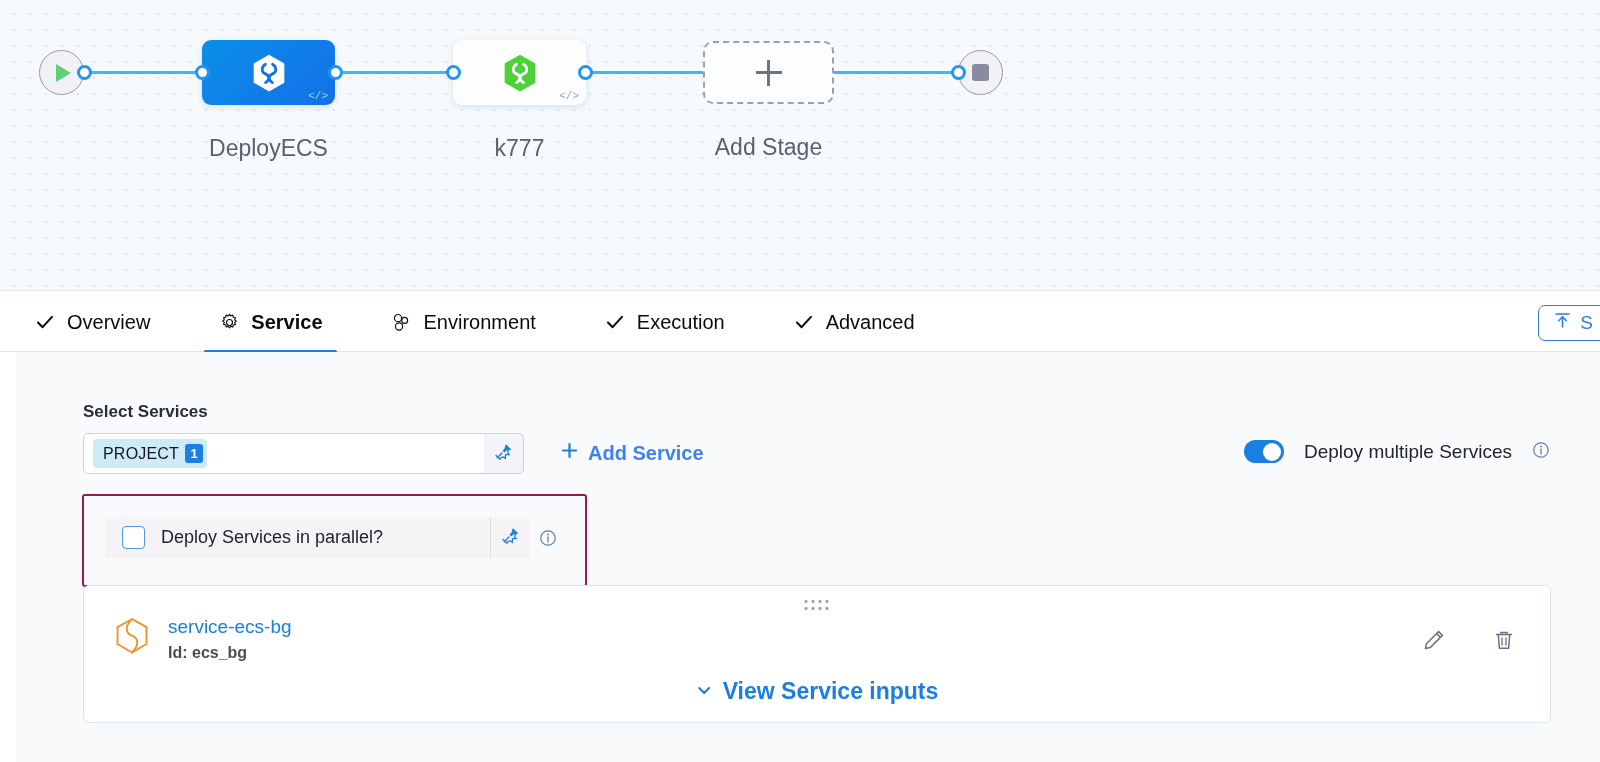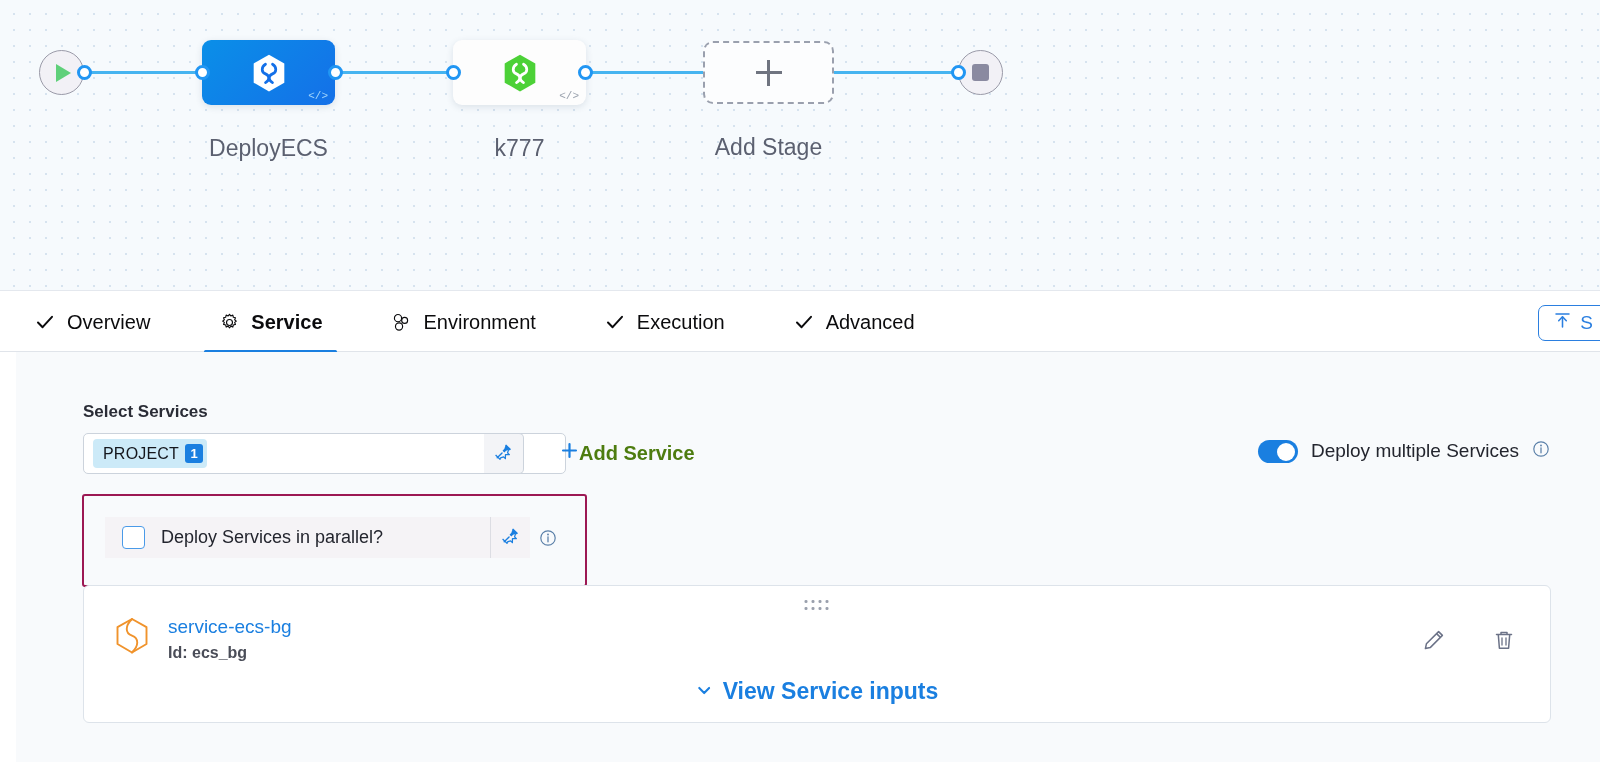--- a/index.html
+++ b/index.html
@@ -100,48 +100,48 @@
   .panel {
     position: absolute; left: 16px; top: 352px; width: 1600px; height: 410px;
     background: #f8fafc;
   }
   .section-label {
     position: absolute; left: 67px; top: 50px;
     font-size: 17px; color: #2a2c36; font-weight: bold;
   }
 
   .multiselect {
-    position: absolute; left: 67px; top: 81px; width: 483px; height: 41px;
+    position: absolute; left: 67px; top: 81px; width: 441px; height: 41px;
     background: #ffffff; border: 1px solid #ccd3dc; border-radius: 5px;
     display: flex; align-items: center;
   }
   .chip {
     margin-left: 9px; height: 29px; background: #cceaf8; border-radius: 4px;
     display: flex; align-items: center; padding: 0 4px 0 10px; gap: 6px;
   }
   .chip-text { font-size: 16px; color: #14161c; letter-spacing: .2px; }
   .chip-badge {
     background: #1a7fe0; color: #fff; font-size: 13px; font-weight: bold;
     min-width: 18px; height: 19px; border-radius: 3px;
     display: flex; align-items: center; justify-content: center; padding: 0 4px;
   }
   .pinbox {
     position: absolute; left: 468px; top: 81px; width: 40px; height: 41px;
     background: #f3f4f7; border: 1px solid #ccd3dc; border-left: none;
     border-radius: 0 5px 5px 0; display: flex; align-items: center; justify-content: center;
   }
   .addservice {
     position: absolute; left: 544px; top: 89px;
-    display: flex; align-items: center; 
-    color: #4d7c0f; font-size: 20px; font-weight: bold; cursor: pointer;
+    display: flex; align-items: center; gap: 9px;
+    color: #3b82f6; font-size: 20px; font-weight: bold; cursor: pointer;
   }
 
   .toggle-wrap {
     position: absolute; right: 66px; top: 88px;
-    display: flex; align-items: flex-start; gap: 13px;
+    display: flex; align-items: center; gap: 20px;
   }
   .toggle {
     width: 40px; height: 23px; border-radius: 12px; background: #1a7fe0; position: relative;
   }
   .toggle .knob {
     position: absolute; right: 2.5px; top: 2.5px; width: 18px; height: 18px;
     border-radius: 50%; background: #fff;
   }
   .toggle-text { font-size: 19px; color: #23252e; }
 

